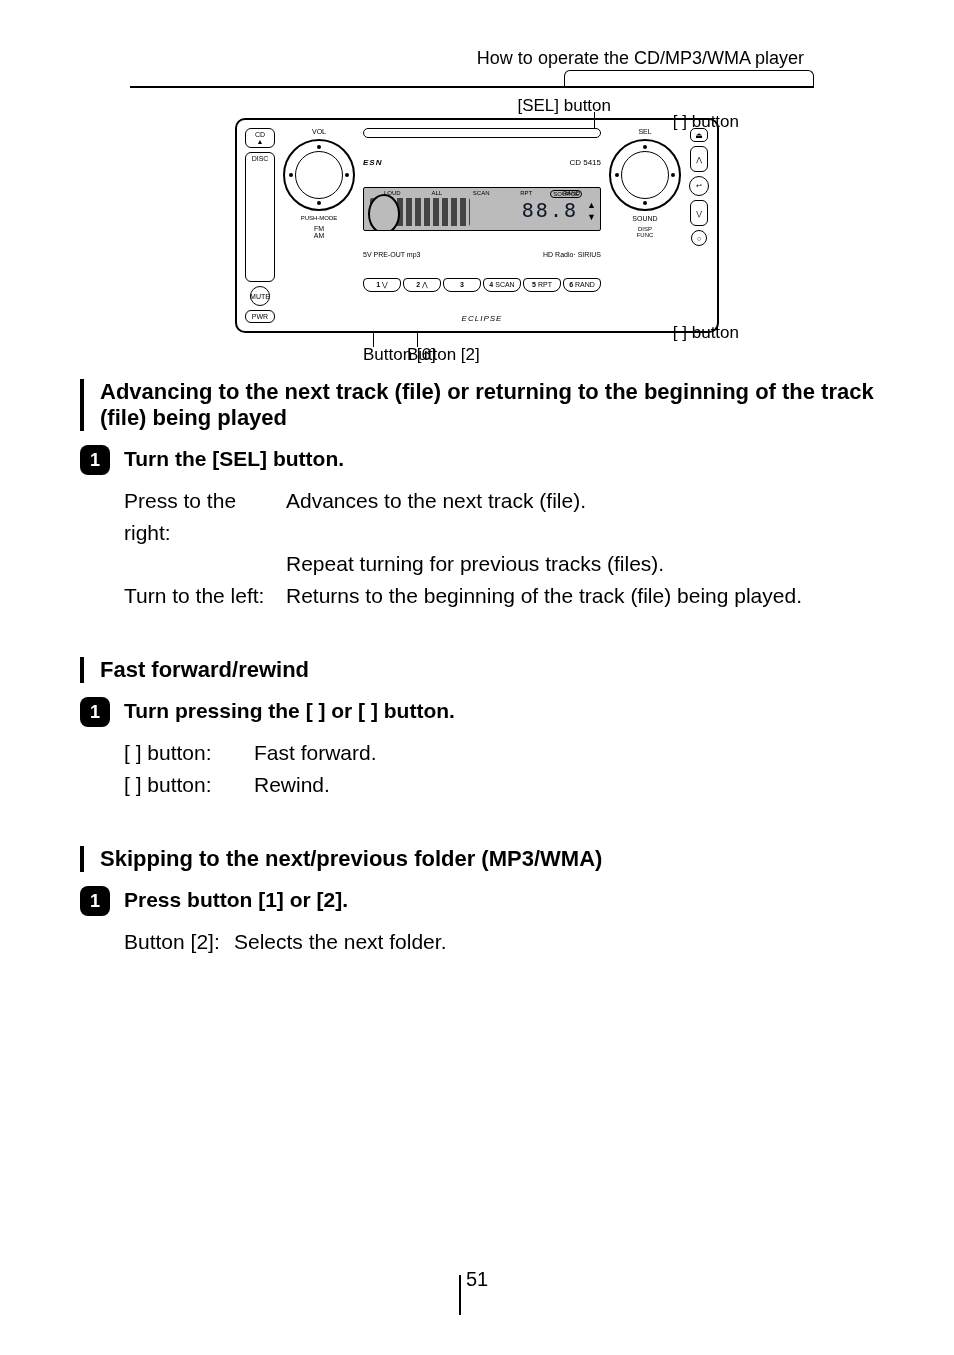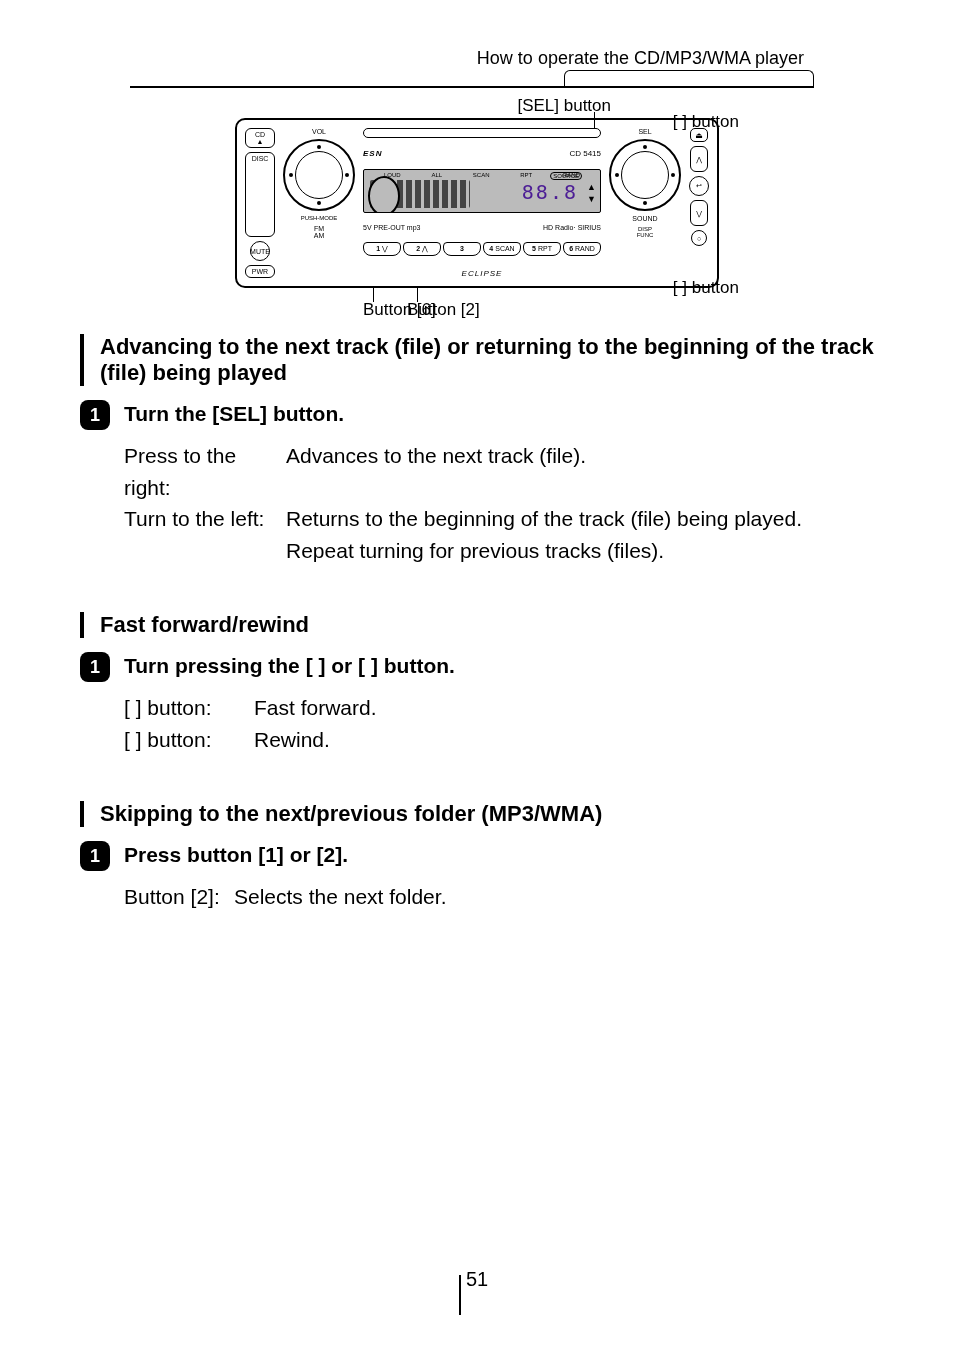--- a/index.html
+++ b/index.html
@@ -28,29 +28,29 @@
   .pill { border: 1px solid #000; border-radius: 6px; font-size: 7px; text-align: center; padding: 2px 3px; line-height: 1; }
   .round { border: 1px solid #000; border-radius: 50%; font-size: 7px; display: flex; align-items: center; justify-content: center; }
   .knob { width: 72px; height: 72px; border: 2px solid #000; border-radius: 50%; position: relative; }
   .knob::before { content: ""; position: absolute; inset: 10px; border: 1px solid #000; border-radius: 50%; }
   .knob .dot { position: absolute; width: 4px; height: 4px; background: #000; border-radius: 50%; }
   .knob .d1 { top: 4px; left: 50%; transform: translateX(-50%); }
   .knob .d2 { bottom: 4px; left: 50%; transform: translateX(-50%); }
   .knob .d3 { top: 50%; left: 4px; transform: translateY(-50%); }
   .knob .d4 { top: 50%; right: 4px; transform: translateY(-50%); }
   .knob-label { font-size: 7px; text-align: center; }
-  .center-col { flex: 1; display: flex; flex-direction: column; gap: 11px; }
+  .center-col { flex: 1; display: flex; flex-direction: column; gap: 20px; }
   .disc-slot { height: 10px; border: 1px solid #000; border-radius: 5px; }
   .brand-row { display: flex; justify-content: space-between; align-items: center; font-size: 8px; }
   .brand-row .esn { font-style: italic; font-weight: bold; letter-spacing: 1px; }
   .lcd { height: 44px; border: 1px solid #000; background: #bbb; border-radius: 2px; position: relative; overflow: hidden; }
   .lcd .labels { position: absolute; top: 2px; left: 20px; right: 20px; display: flex; justify-content: space-between; font-size: 6px; }
   .lcd .spec { position: absolute; left: 6px; top: 10px; right: 130px; bottom: 4px; background: repeating-linear-gradient(90deg, #444 0 6px, #bbb 6px 9px); border-radius: 2px; }
   .lcd .spec::before { content: ""; position: absolute; left: -2px; top: -4px; width: 28px; height: 36px; border: 2px solid #000; border-radius: 50%; background: #bbb; }
-  .lcd .digits { position: absolute; right: 22px; top: 10px; font-family: monospace; font-size: 20px; letter-spacing: 2px; color: #4c1d95; }
+  .lcd .digits { position: absolute; right: 22px; top: 10px; font-family: monospace; font-size: 20px; letter-spacing: 2px; color: #0f172a; }
   .lcd .src { position: absolute; right: 18px; top: 2px; font-size: 6px; border: 1px solid #000; padding: 0 2px; border-radius: 6px; }
   .lcd .arrows { position: absolute; right: 4px; top: 12px; font-size: 9px; display: flex; flex-direction: column; gap: 2px; }
   .feat-row { display: flex; justify-content: space-between; align-items: center; font-size: 7px; }
   .preset-row { display: flex; gap: 2px; }
   .preset { flex: 1; border: 1px solid #000; border-radius: 4px 4px 8px 8px; font-size: 7px; text-align: center; padding: 2px 0; display: flex; justify-content: center; gap: 2px; }
   .eclipse { font-style: italic; font-size: 8px; text-align: center; margin-top: 2px; letter-spacing: 1px; }
   .right-col2 { display: flex; flex-direction: column; gap: 4px; align-items: center; }
   .eject { width: 18px; height: 14px; border: 1px solid #000; border-radius: 5px; font-size: 8px; display: flex; justify-content: center; align-items: center; }
 
   .section { margin-top: 46px; padding-left: 16px; border-left: 4px solid #000; }
@@ -197,26 +197,26 @@
     <div class="step">
       <div class="step-bullet">1</div>
       <div class="step-text">Turn the [SEL] button.</div>
     </div>
     <div class="detail">
       <div class="detail-row">
           <div class="detail-key">Press to the right:</div>
           <div class="detail-val">Advances to the next track (file).</div>
         </div>
       <div class="detail-row">
+          <div class="detail-key"></div>
+          <div class="detail-val">Repeat turning for previous tracks (files).</div>
+        </div>
+      <div class="detail-row">
           <div class="detail-key">Turn to the left:</div>
           <div class="detail-val">Returns to the beginning of the track (file) being played.</div>
-        </div>
-      <div class="detail-row">
-          <div class="detail-key"></div>
-          <div class="detail-val">Repeat turning for previous tracks (files).</div>
         </div>
     </div>
   </div>
 
   <div class="section">
     <h3 class="sec-title">Fast forward/rewind</h3>
   </div>
   <div class="sec-body">
     <div class="step">
       <div class="step-bullet">1</div>

